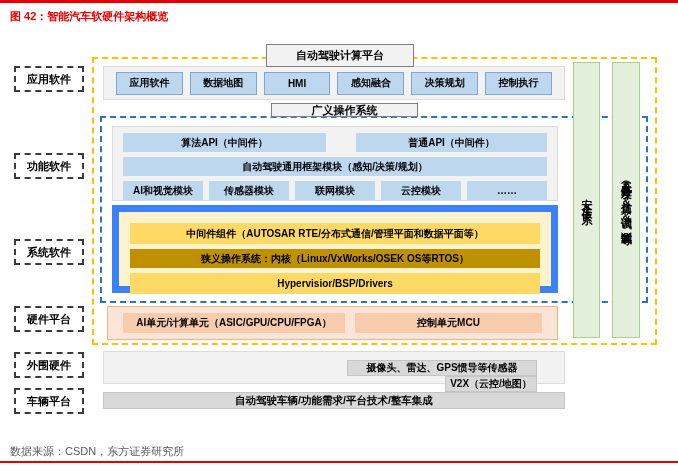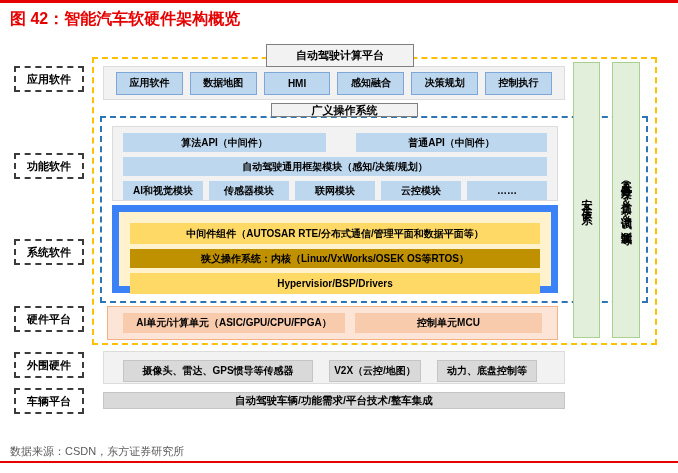--- a/index.html
+++ b/index.html
@@ -1,20 +1,20 @@
 <!DOCTYPE html>
 <html><head>
 <meta charset="utf-8">
 <style>
   * { margin:0; padding:0; box-sizing:border-box; }
   body { background:#fff; font-family:"Liberation Sans","DejaVu Sans",sans-serif; }
   .page { position:relative; width:678px; height:473px; background:#fff; overflow:hidden; }
 
   .top-rule { position:absolute; left:0; top:0; width:678px; height:3px; background:#e60000; }
-  .fig-title { position:absolute; left:10px; top:9px; font-size:16px; font-weight:bold; color:#e60000; }
+  .fig-title { position:absolute; left:10px; top:9px; font-size:11px; font-weight:bold; color:#e60000; }
 
   .yellow-rect { position:absolute; left:92px; top:57px; width:565px; height:288px; border:2px dashed #ffc000; z-index:1; }
   .blue-rect { position:absolute; left:100px; top:116px; width:548px; height:187px; border:2px dashed #2e75b6; z-index:1; }
 
   .head-box { position:absolute; background:#f2f2f2; border:1px solid #7f7f7f; display:flex; align-items:center; justify-content:center; font-size:11px; font-weight:bold; color:#000; z-index:6; }
   .platform-box { left:266px; top:44px; width:148px; height:23px; }
   .os-box { left:271px; top:103px; width:147px; height:14px; }
 
   .layer-label { position:absolute; left:14px; width:70px; height:26px; border:2px dashed #3b3b3b; background:#fff; display:flex; align-items:center; justify-content:center; font-size:11px; font-weight:bold; color:#000; z-index:4; }
 
@@ -36,21 +36,21 @@
   .sys-row { display:flex; align-items:center; justify-content:center; font-size:10px; font-weight:bold; color:#000; }
   .mid-box { height:21px; background:#ffd966; margin-bottom:5px; }
   .kernel-box { height:19px; background:#bf9000; margin-bottom:5px; }
   .hyp-box { height:21px; background:#ffd966; }
 
   .hw-container { left:107px; top:306px; width:451px; height:30px; background:#fce4d6; border:1px solid #f4b183; display:flex; align-items:center; justify-content:space-between; gap:10px; padding:16px 15px; z-index:2; position:absolute; }
   .hw-box { height:20px; background:#f8cbad; display:flex; align-items:center; justify-content:center; font-size:10px; font-weight:bold; }
   .hw-box.h1 { width:222px; }
   .hw-box.h2 { flex:1; }
 
-  .peri-container { left:103px; top:351px; width:462px; height:33px; display:flex; align-items:flex-start; justify-content:space-between; padding:8px 27px 0 19px; }
+  .peri-container { left:103px; top:351px; width:462px; height:33px; display:flex; align-items:flex-end; justify-content:space-between; padding:8px 27px 0 19px;flex-direction:column; }
   .peri-box { height:22px; background:#d9d9d9; border:1px solid #c5c5c5; display:flex; align-items:center; justify-content:center; font-size:10px; font-weight:bold; }
   .peri-box.p1 { width:190px; }
   .peri-box.p2 { width:92px; }
   .peri-box.p3 { width:100px; }
 
   .vehicle-box { position:absolute; left:103px; top:392px; width:462px; height:17px; background:#d9d9d9; border:1px solid #c5c5c5; display:flex; align-items:center; justify-content:center; font-size:10.5px; font-weight:bold; z-index:2; }
 
   .vcol { position:absolute; top:62px; height:276px; background:#e2efda; border:1px solid #a9d08e; display:flex; align-items:center; justify-content:center; z-index:3; }
   .vcol-safety { left:573px; width:27px; }
   .vcol-tool { left:612px; width:28px; }

